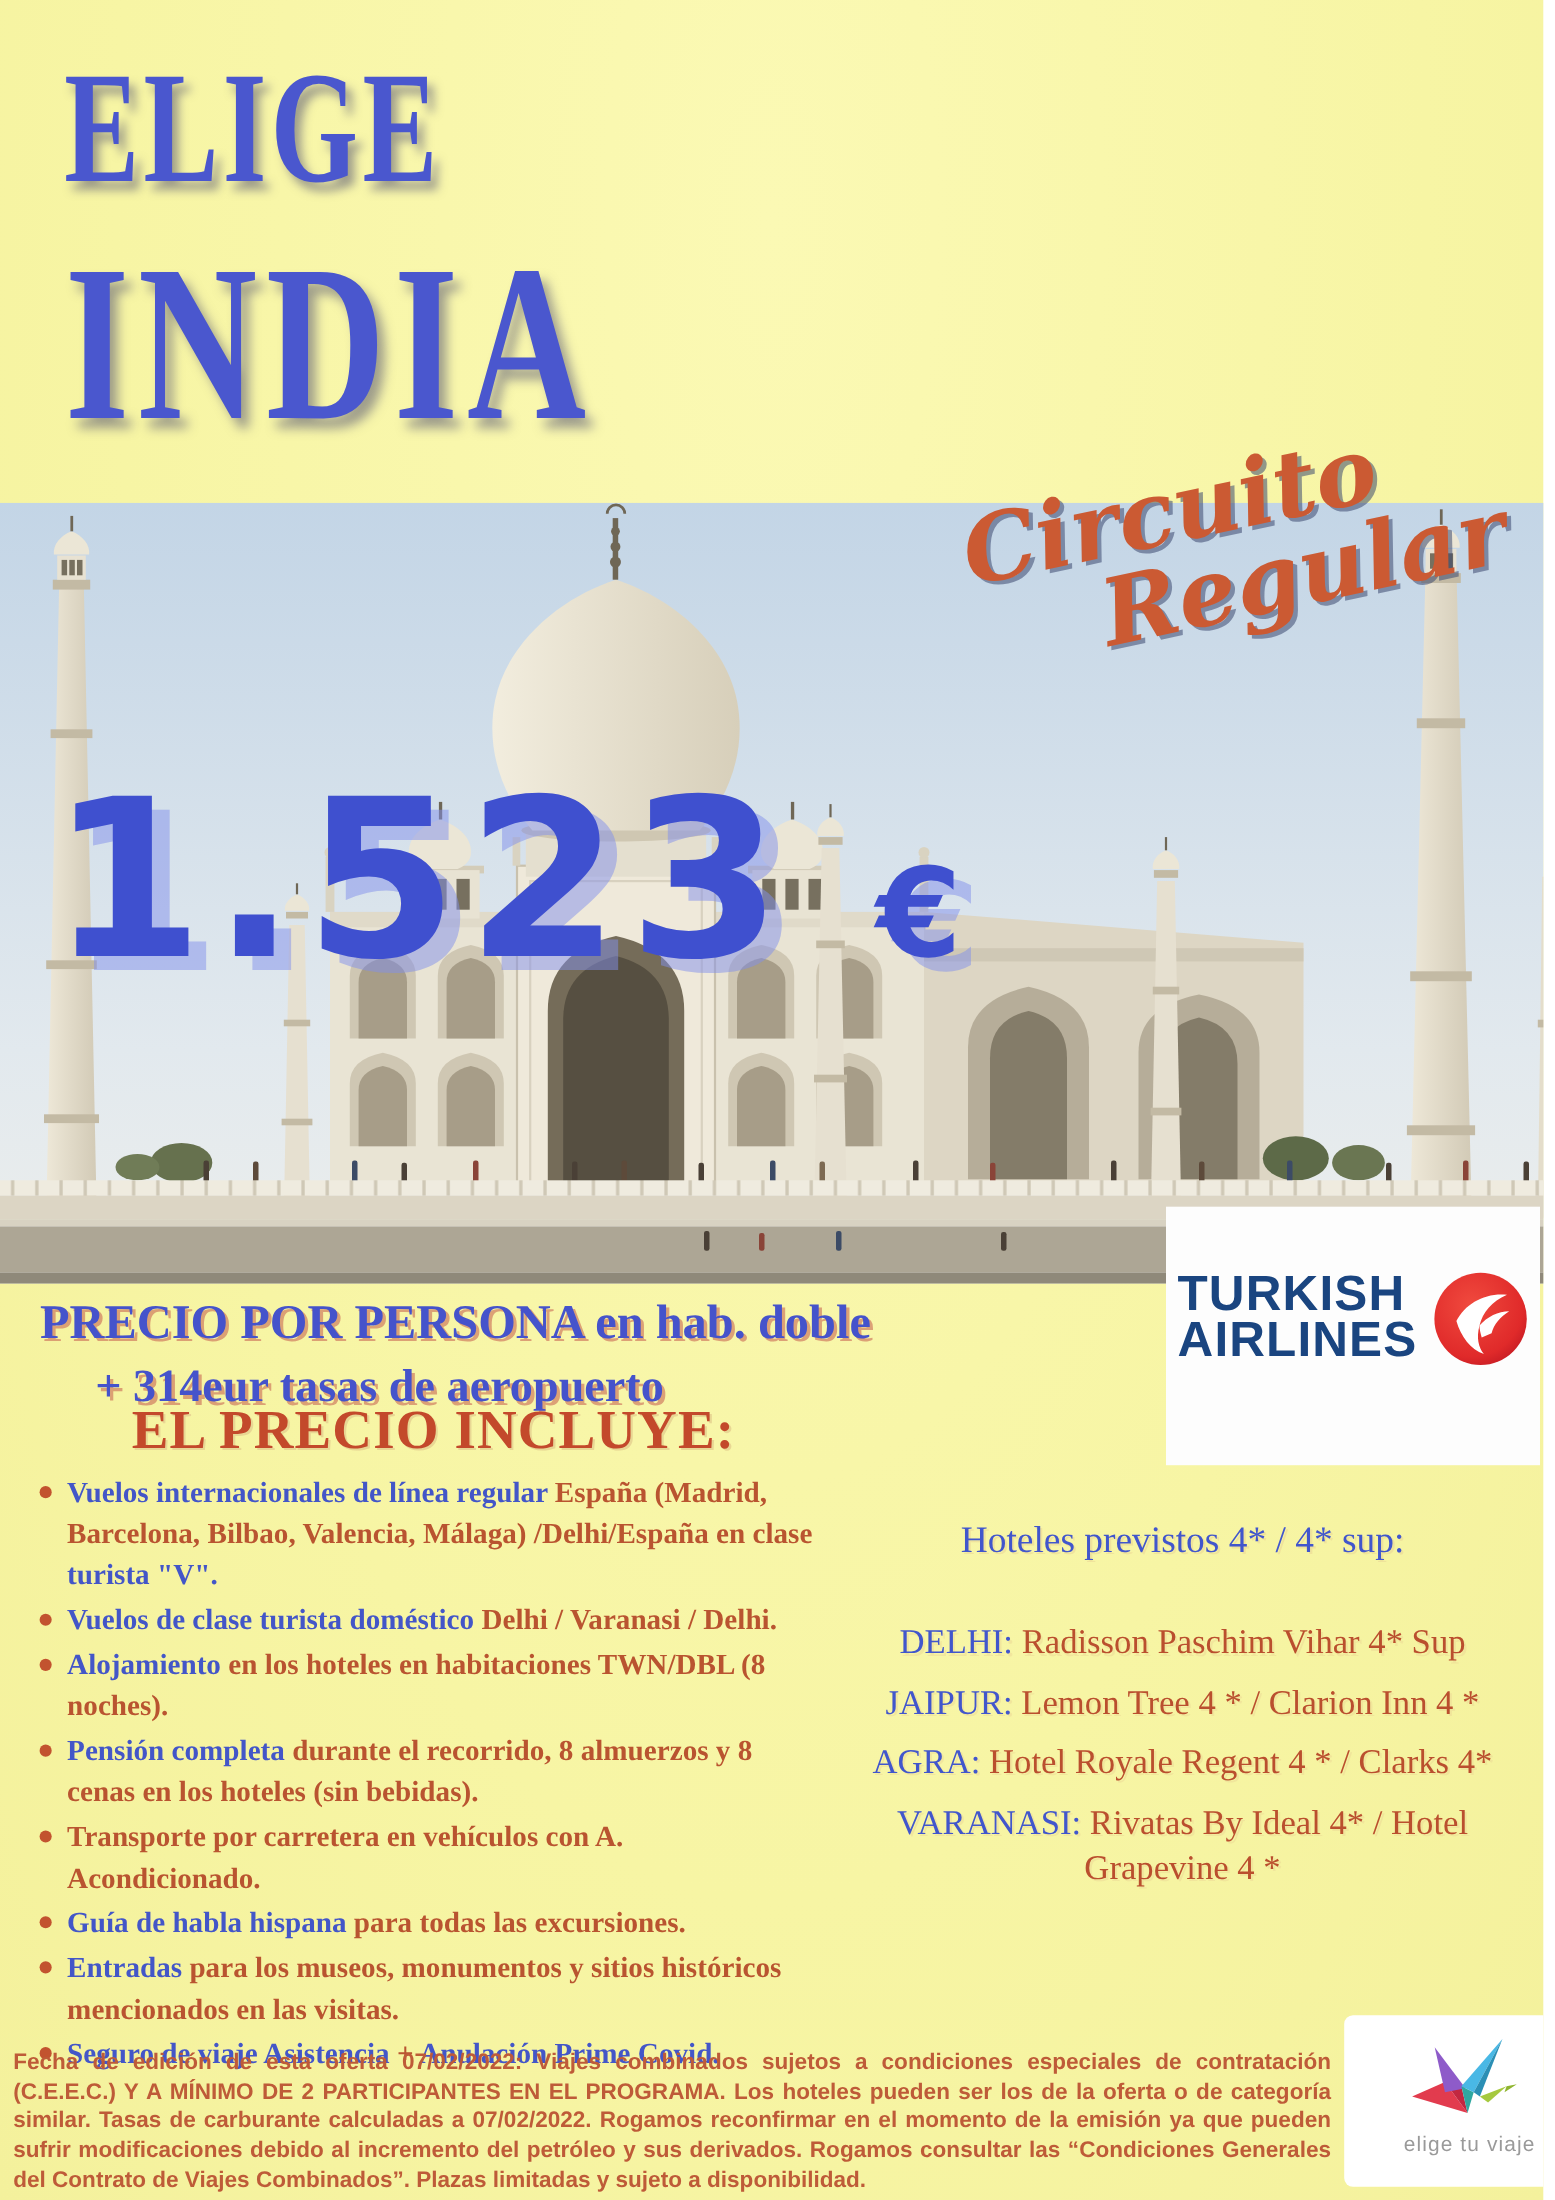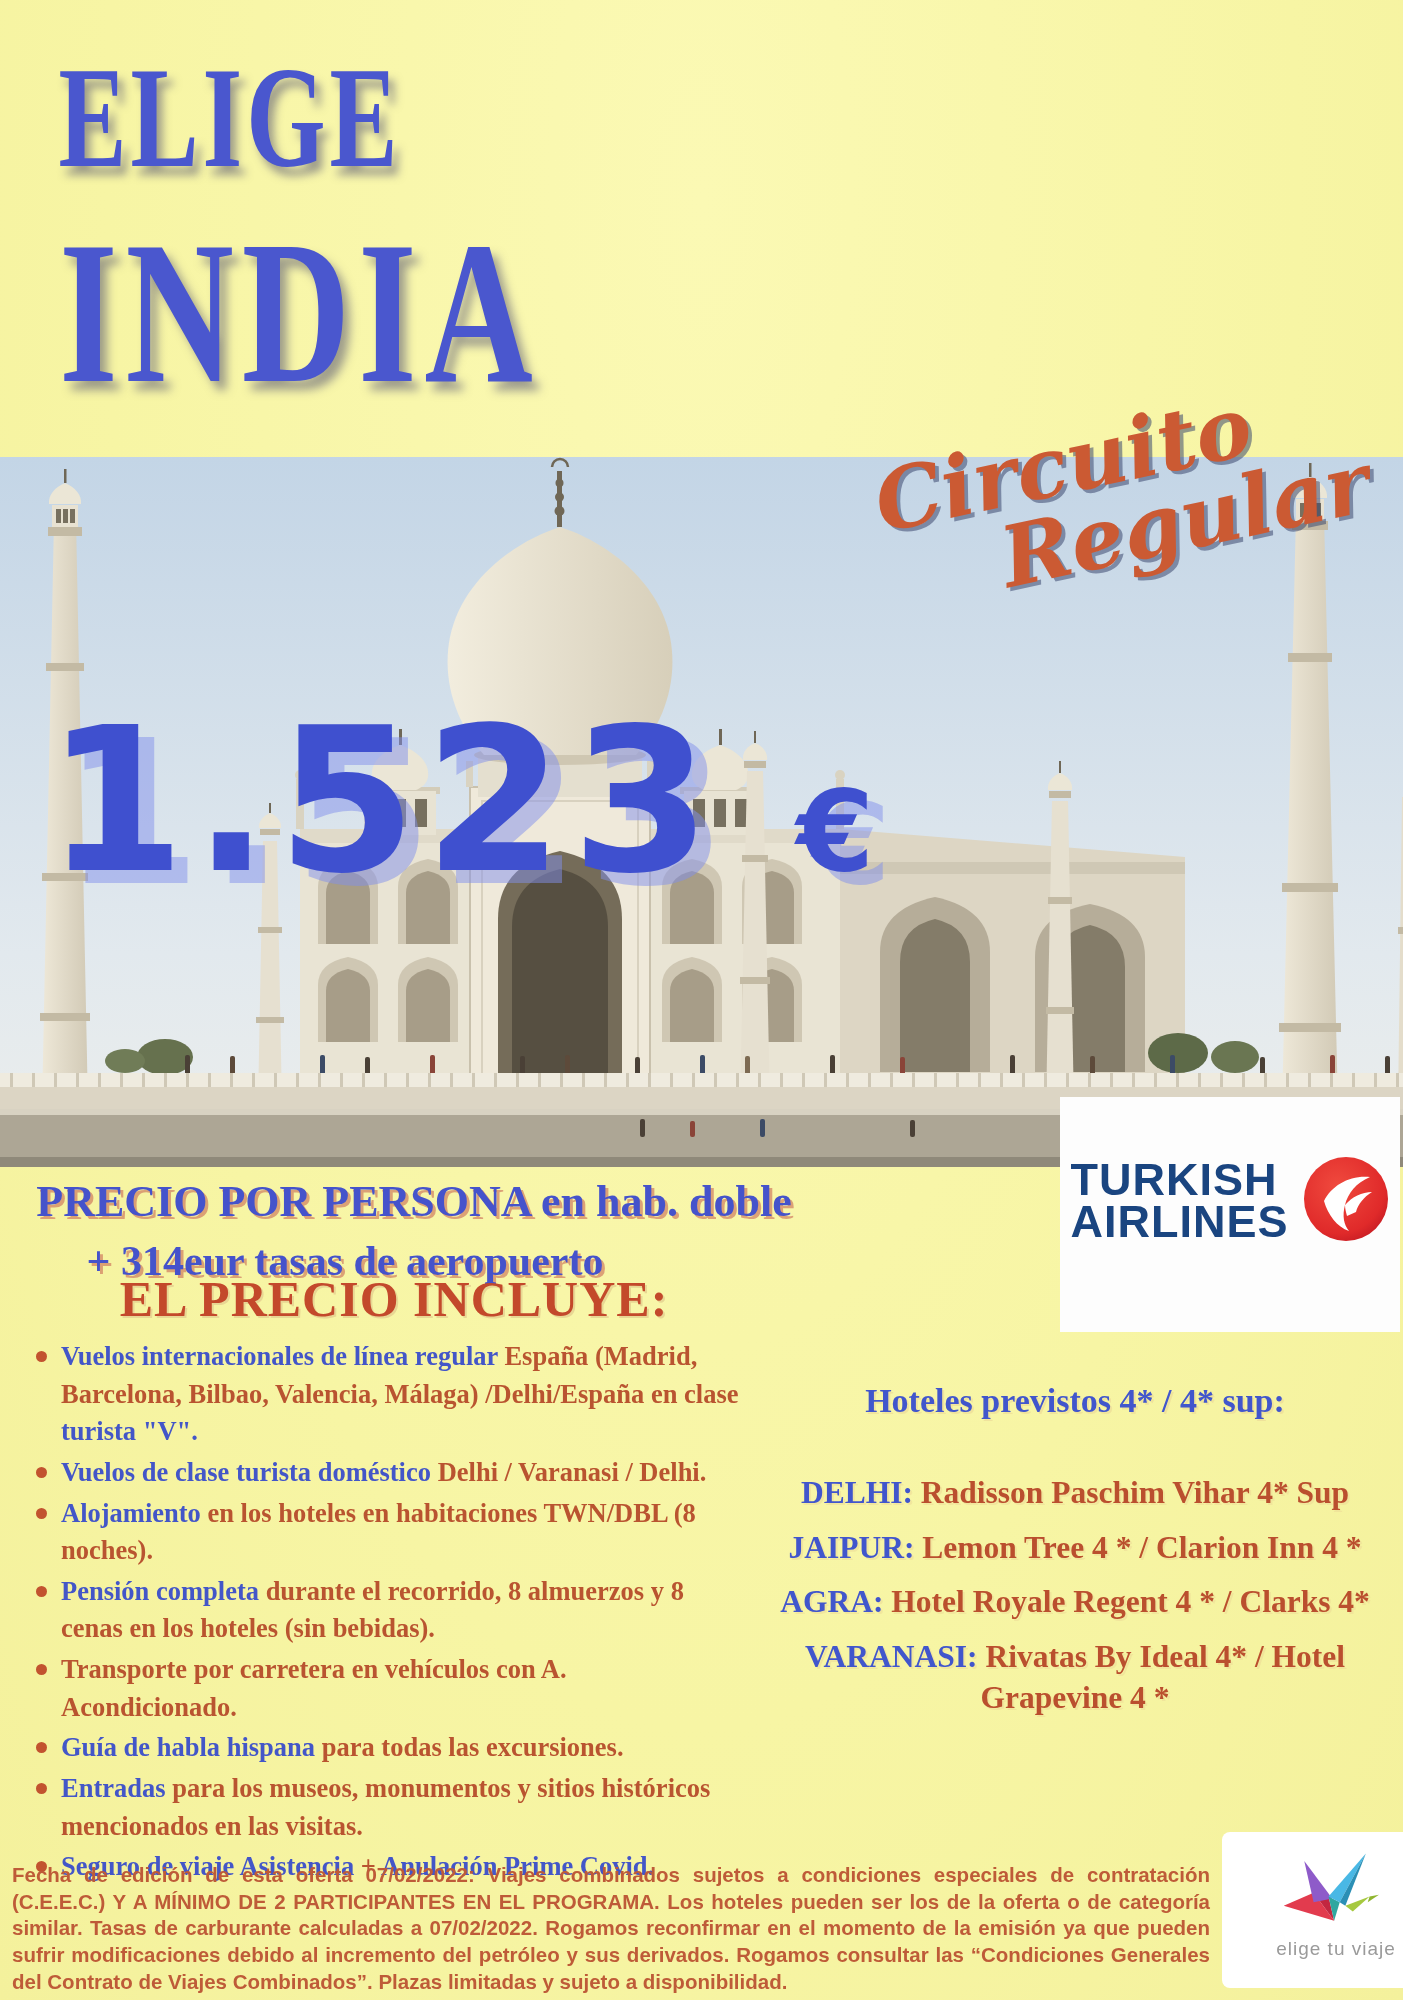--- a/index.html
+++ b/index.html
@@ -29,40 +29,40 @@
     font-family:"DejaVu Serif", serif;font-style:italic;font-weight:bold;color:#cb5a33;
     text-shadow:3px 4px 0 rgba(60,72,112,.55);line-height:.95;}
   .script-line1{font-size:84px;display:block;}
   .script-line2{font-size:84px;display:block;margin-left:112px;}
   .price-overlay{position:absolute;left:46px;top:244px;font-family:"DejaVu Sans", sans-serif;
     font-weight:bold;font-size:200px;letter-spacing:8px;color:#3f50cf;line-height:1;
     text-shadow:16px 13px 0 rgba(130,144,235,.5);}
   .price-cur{font-size:112px;letter-spacing:0;}
   
   .turkish-box{position:absolute;left:1060px;top:1097px;width:340px;height:235px;background:#fdfdfd;}
-  .turkish-inner{position:absolute;left:0;top:58px;width:100%;display:flex;justify-content:center;align-items:flex-end;gap:13px;}
+  .turkish-inner{position:absolute;left:0;top:58px;width:100%;display:flex;justify-content:center;align-items:flex-start;gap:13px;}
   .turkish-name{font-family:"Liberation Sans", sans-serif;font-weight:bold;font-size:45px;
     line-height:.93;letter-spacing:1px;color:#1a4580;}
   
   .price-note{position:absolute;left:0;top:1176px;width:800px;text-align:center;font-weight:bold;}
   .price-note-1{font-size:44px;color:#4553cb;text-shadow:3px 3px 0 rgba(205,115,90,.65);margin-left:28px;}
   .price-note-2{font-size:42px;margin-top:10px;color:#4553cb;text-shadow:3px 3px 0 rgba(205,115,90,.65);
     transform:translateX(-55px);}
   
   .includes-heading{position:absolute;left:4px;top:1270px;width:780px;text-align:center;
     font-weight:bold;font-size:50px;letter-spacing:1px;color:#c3492b;text-shadow:2px 2px 0 #e8d794;}
   .includes-list{position:absolute;left:34px;top:1338px;width:706px;margin:0;padding:0;font-weight:bold;
     font-size:26.5px;line-height:1.42;}
   .includes-list li{list-style:none;position:relative;padding-left:27px;margin-bottom:3px;}
   .includes-list li::before{content:"";position:absolute;left:2px;top:13px;width:11px;height:11px;
     border-radius:50%;background:#c2532f;}
   .seg-blue{color:#4356c8;}
   .seg-red{color:#b95430;}
   
-  .hotels{position:absolute;left:750px;top:1382px;width:650px;text-align:center;font-weight:bold;}
+  .hotels{position:absolute;left:750px;top:1382px;width:650px;text-align:center;font-weight:normal;}
   .hotels-heading{font-size:34px;color:#4156cc;text-shadow:2px 2px 0 rgba(235,215,150,.6);}
   .hotels-list{margin-top:52px;}
   .hotel-entry{font-size:31.5px;line-height:1.32;margin-bottom:13px;text-shadow:2px 2px 0 rgba(235,215,150,.5);}
   .hotel-entry .city{color:#4156cc;}
   .hotel-entry .detail{color:#ba4f2e;}
   
   .disclaimer{position:absolute;left:12px;top:1862px;width:1198px;
     font-family:"Liberation Sans", sans-serif;font-weight:bold;font-size:20.5px;line-height:1.3;
     color:#be5b38;text-align:justify;}
   

